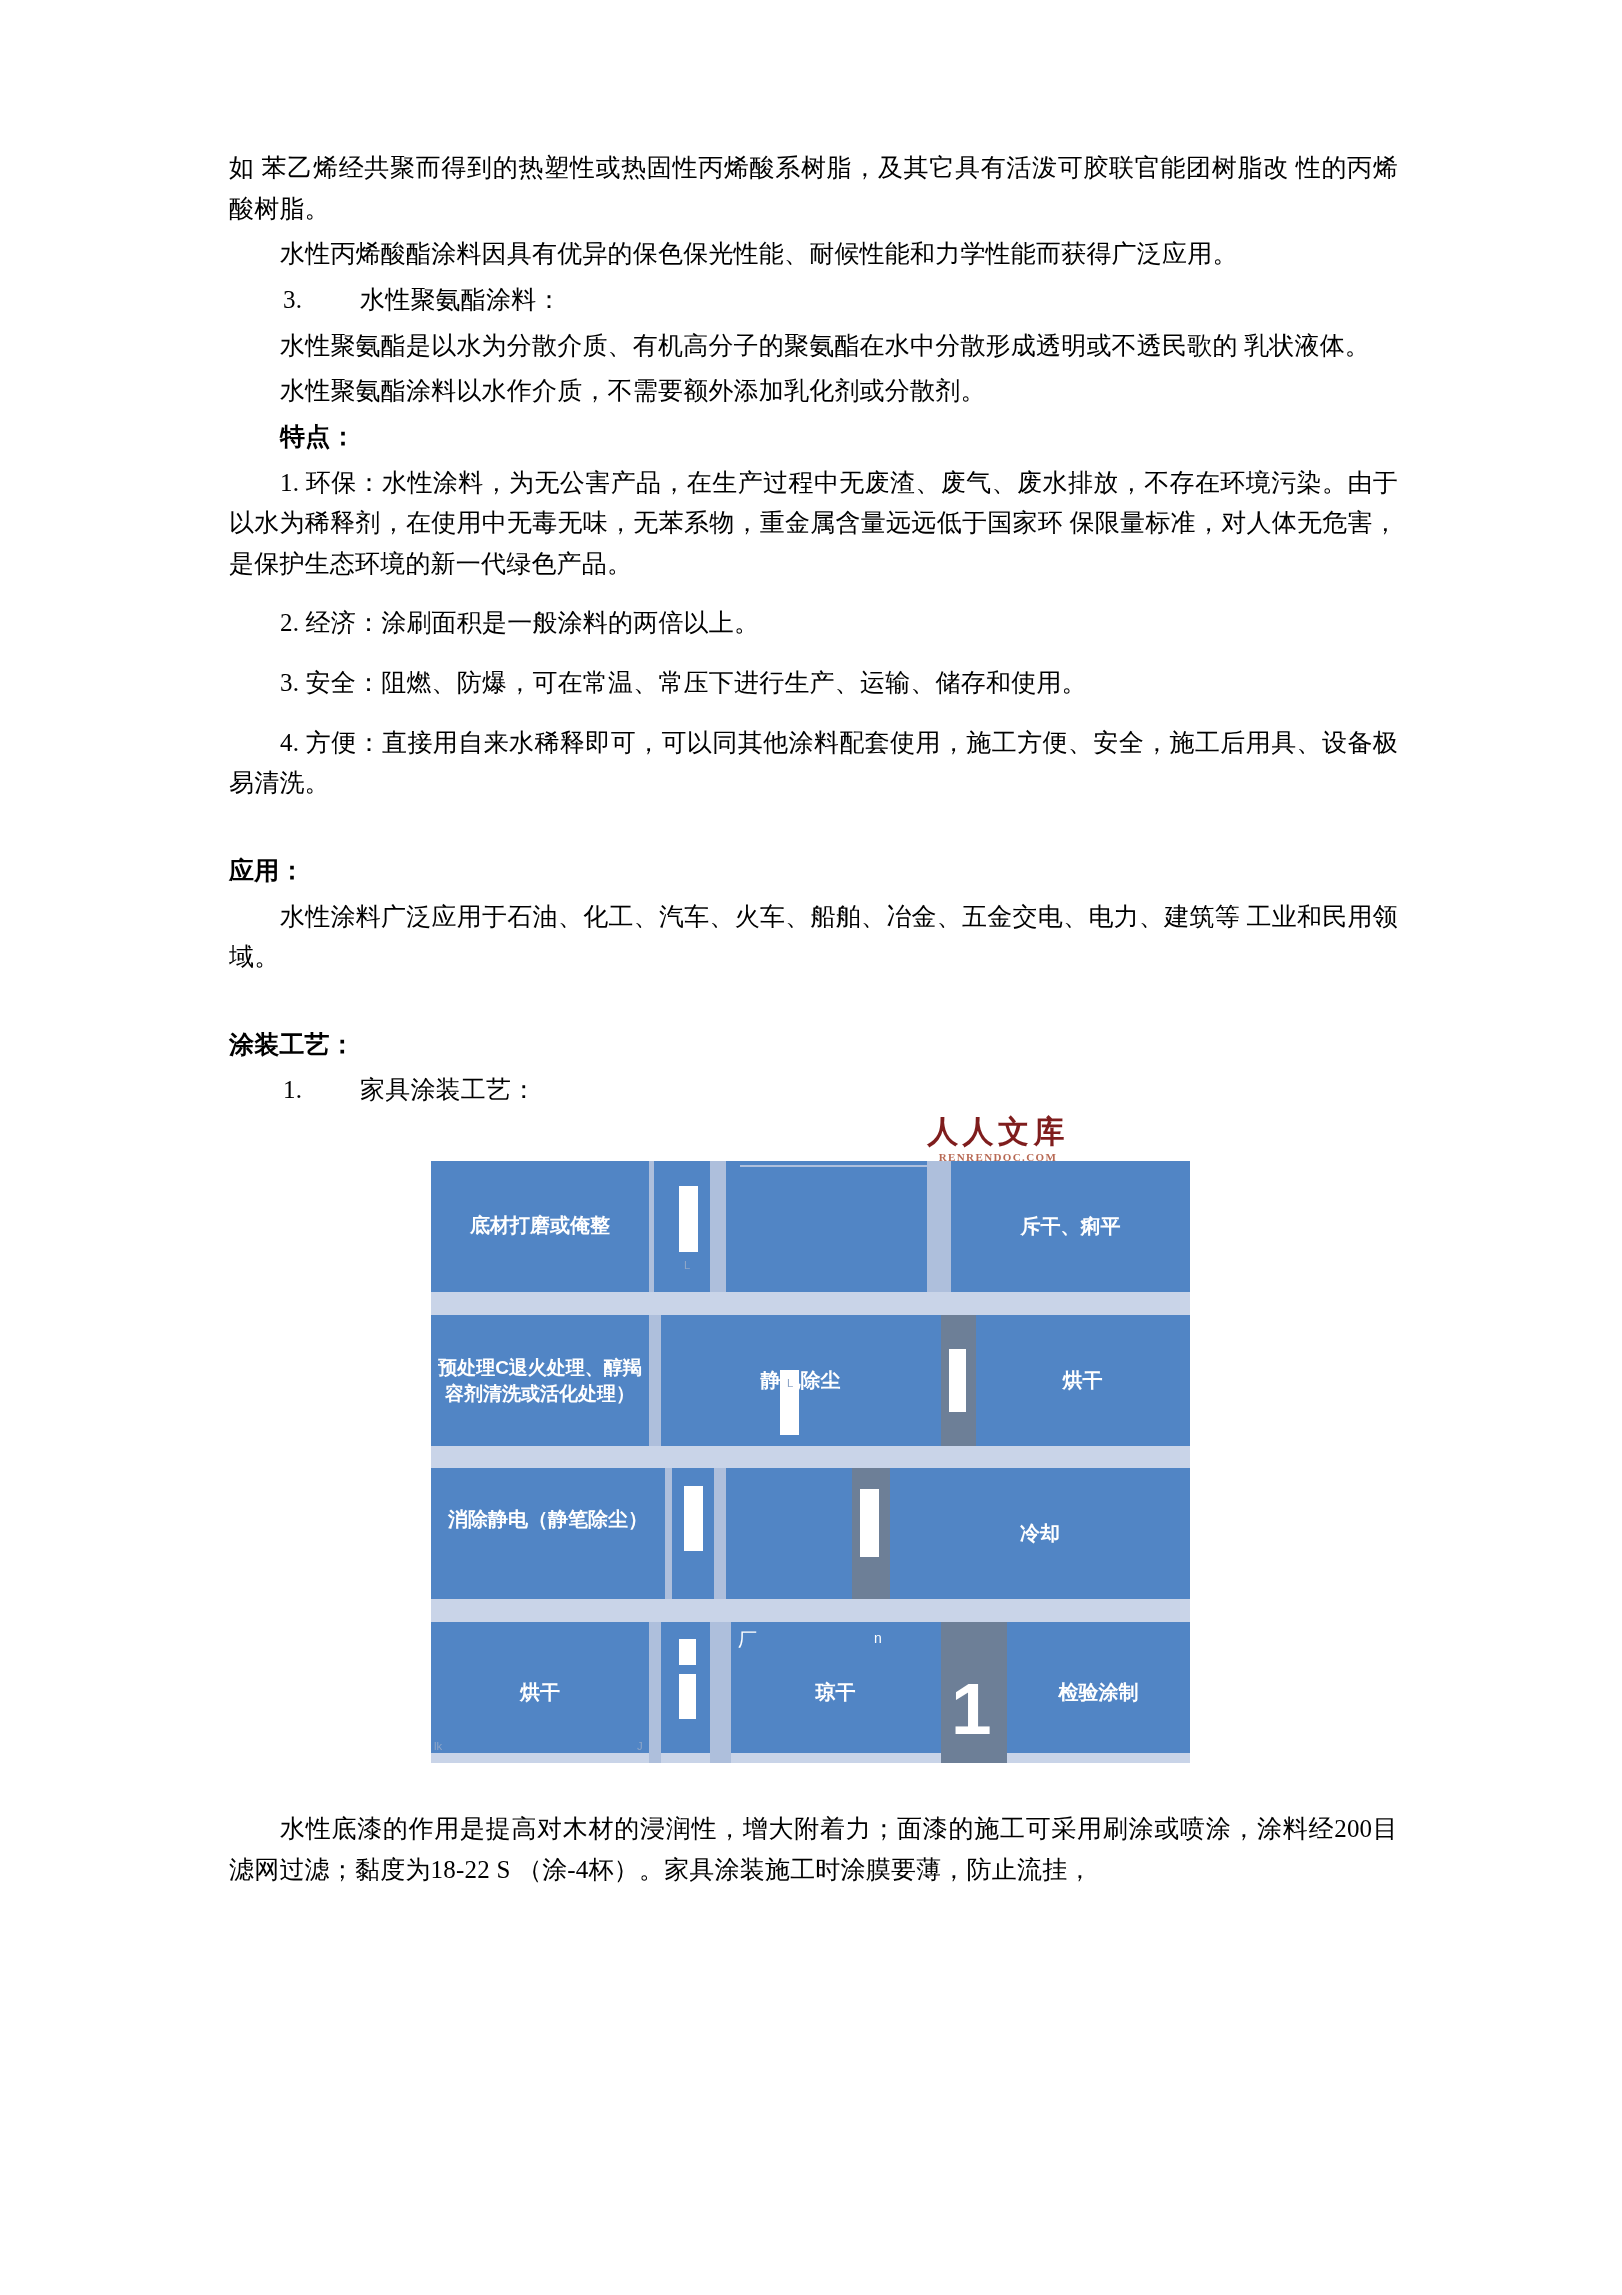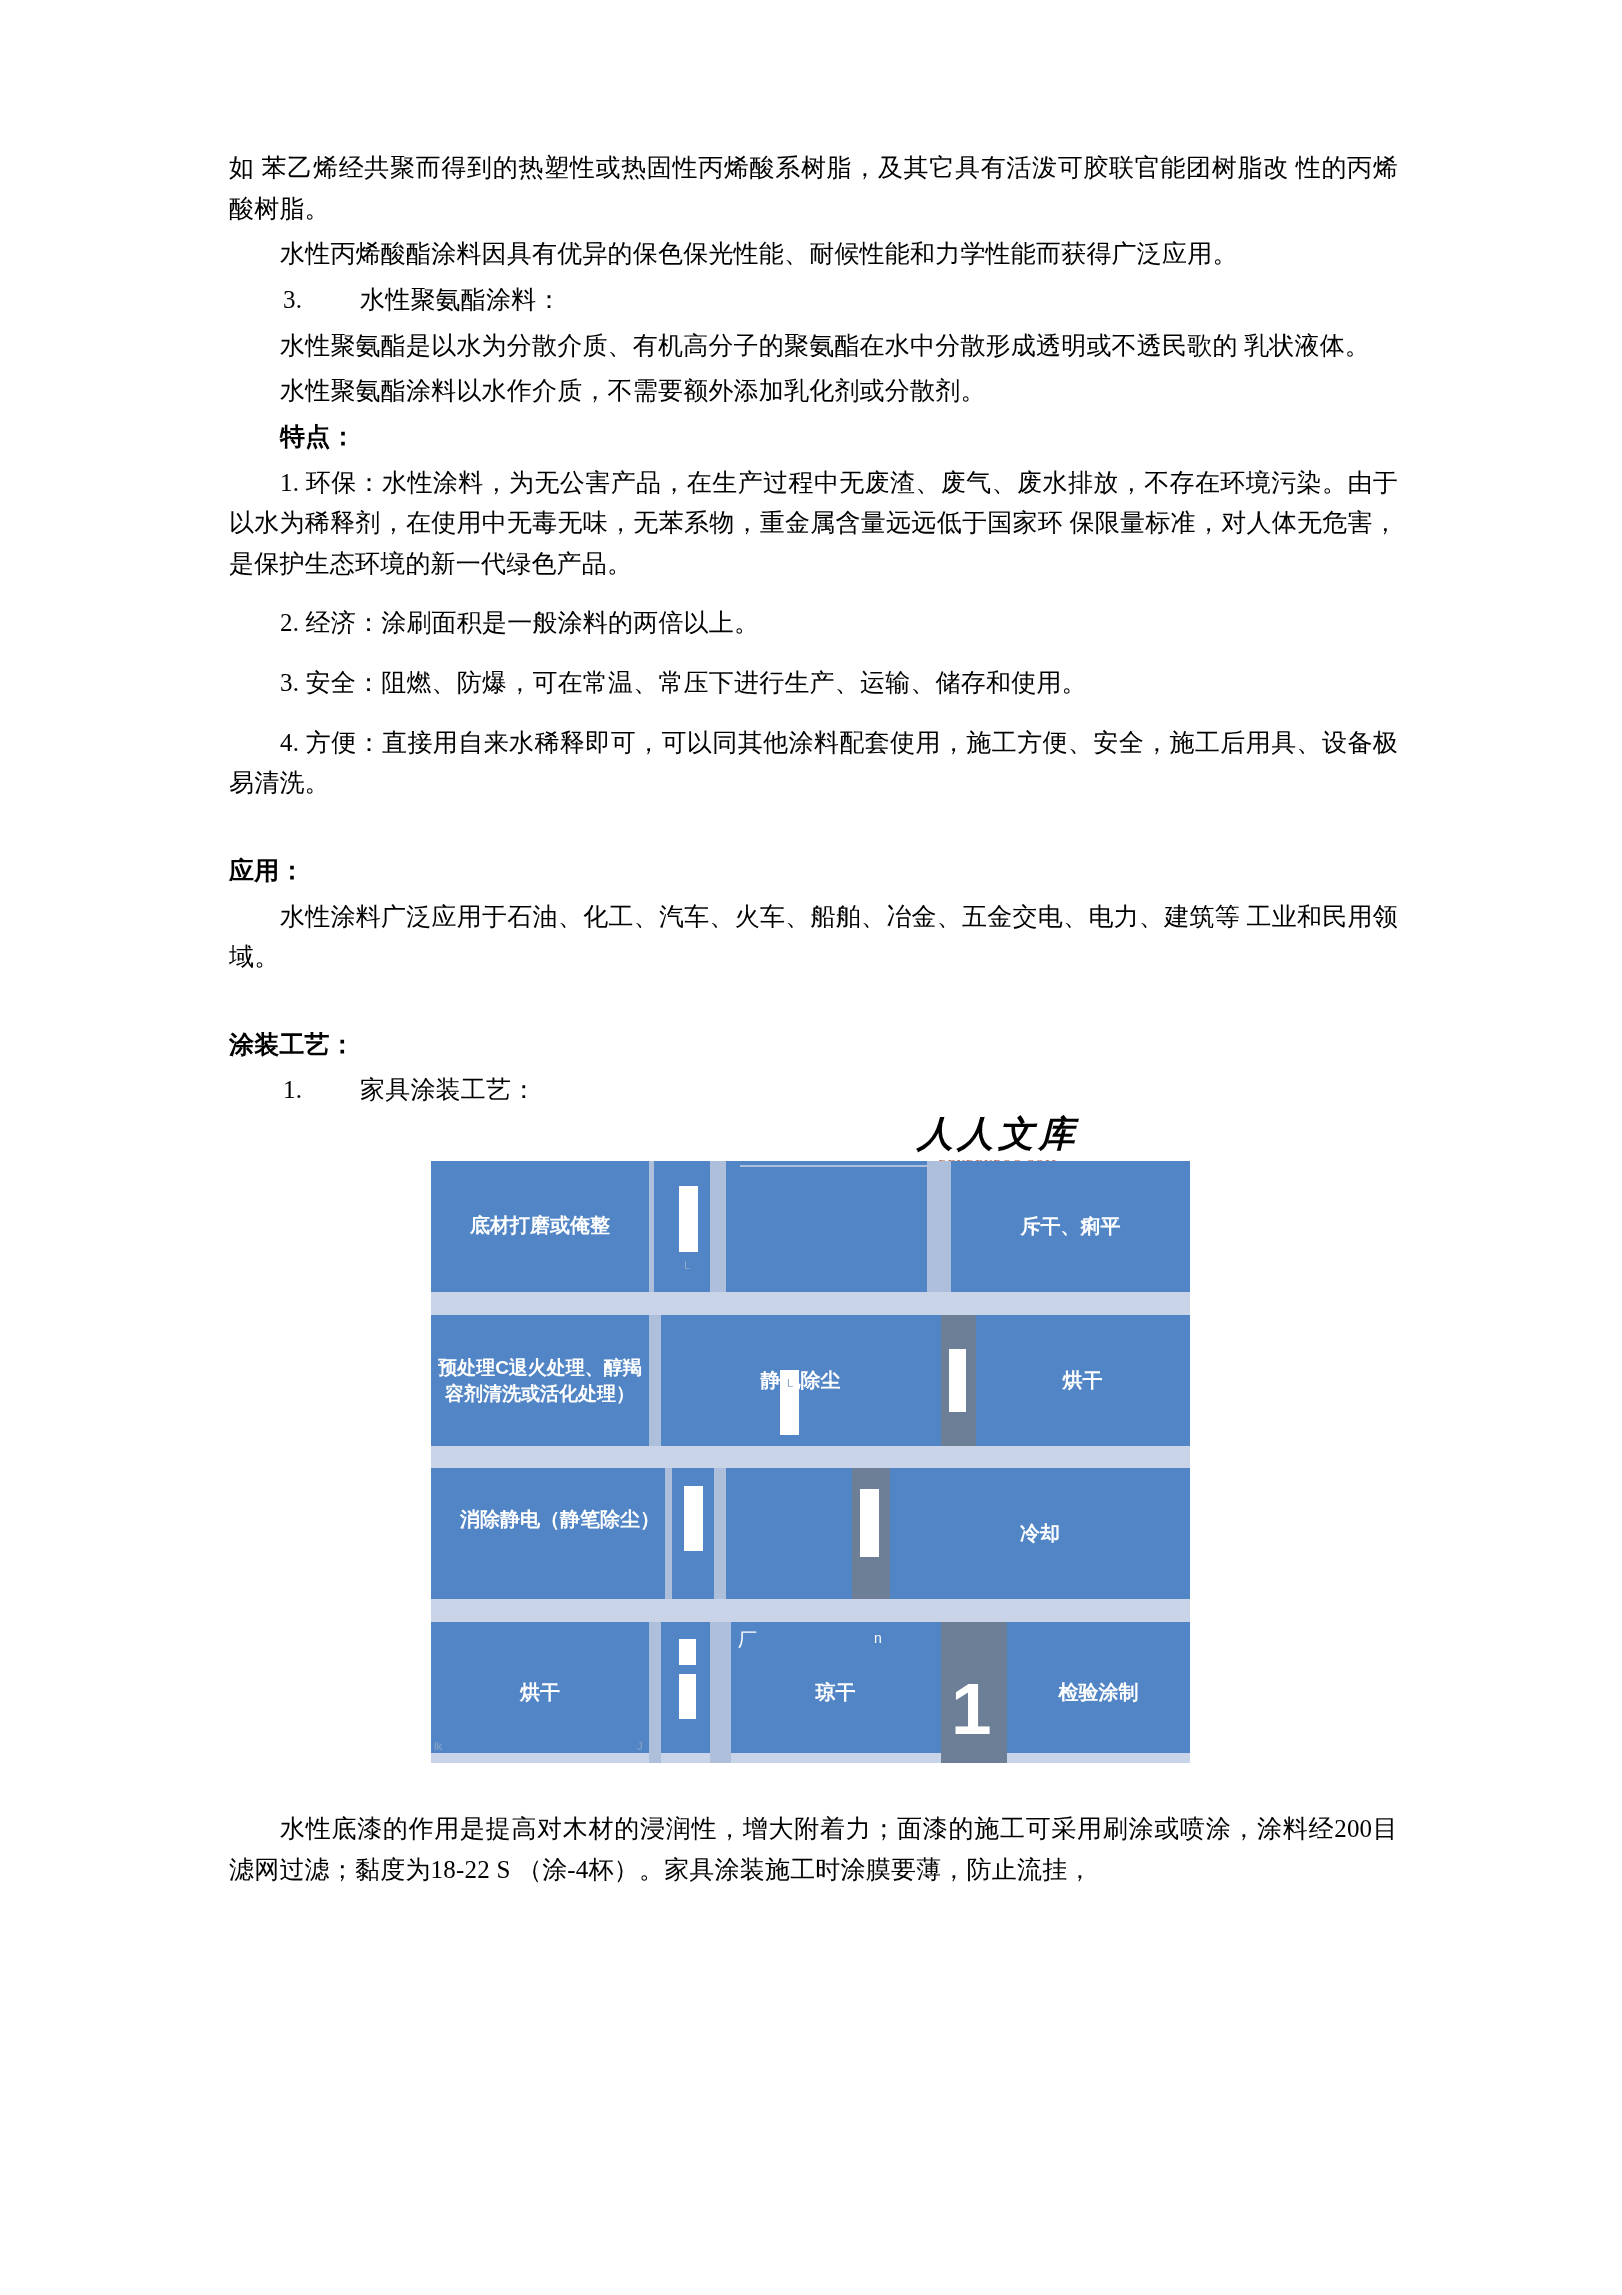--- a/index.html
+++ b/index.html
@@ -54,25 +54,24 @@
     position: absolute;
     left: 682px;
     top: 0px;
     width: 174px;
     text-align: center;
     color: #b7402a;
     font-family: "Liberation Serif", serif;
     font-weight: bold;
   }
   .watermark .wm-main {
-    font-size: 36px;
+    font-size: 31px;
     letter-spacing: 4.4px;
     line-height: 1.05;
-    color: #000000;
-    font-style: italic;
+    color: #7f1d1d;
   }
   .watermark .wm-sub {
     font-size: 11px;
     letter-spacing: 1.4px;
     color: #b86a55;
     margin-top: 2.6px;
   }
   .flow {
     position: absolute;
     left: 202px;
@@ -202,21 +201,21 @@
         <div class="cell" style="left:0;top:154px;width:218px;height:131px;font-size:19px;">预处理C退火处理、醇羯容剂清洗或活化处理）</div>
         <div class="sep-light" style="left:218px;top:154px;width:12.2px;height:131px;"></div>
         <div class="cell" style="left:230px;top:154px;width:279px;height:131px;">静电除尘</div>
         <div class="arrow-white" style="left:349px;top:209px;width:19px;height:65px;"></div>
         <div class="tick" style="left:356px;top:216px;">L</div>
         <div class="sep-dark" style="left:510px;top:154px;width:35px;height:131px;"></div>
         <div class="arrow-white" style="left:518px;top:188px;width:17.4px;height:63px;"></div>
         <div class="cell" style="left:544px;top:154px;width:215px;height:131px;">烘干</div>
 
         <div class="band b3"></div>
-        <div class="cell" style="left:12px;top:307px;width:234px;height:102px;">消除静电（静笔除尘）</div>
+        <div class="cell" style="left:0;top:307px;width:234px;height:102px;">消除静电（静笔除尘）</div>
         <div class="sep-light" style="left:234px;top:307px;width:7px;height:131px;"></div>
         <div class="arrow-white" style="left:253px;top:325px;width:19px;height:65px;"></div>
         <div class="sep-light" style="left:283px;top:307px;width:12.2px;height:131px;"></div>
         <div class="sep-dark" style="left:421px;top:307px;width:38px;height:131px;"></div>
         <div class="arrow-white" style="left:429px;top:328px;width:19px;height:68px;"></div>
         <div class="cell" style="left:459px;top:307px;width:300px;height:131px;">冷却</div>
 
         <div class="band b4"></div>
         <div class="cell" style="left:0;top:461px;width:218px;height:141px;">烘干</div>
         <div class="sep-light" style="left:218px;top:461px;width:12.2px;height:141px;"></div>

